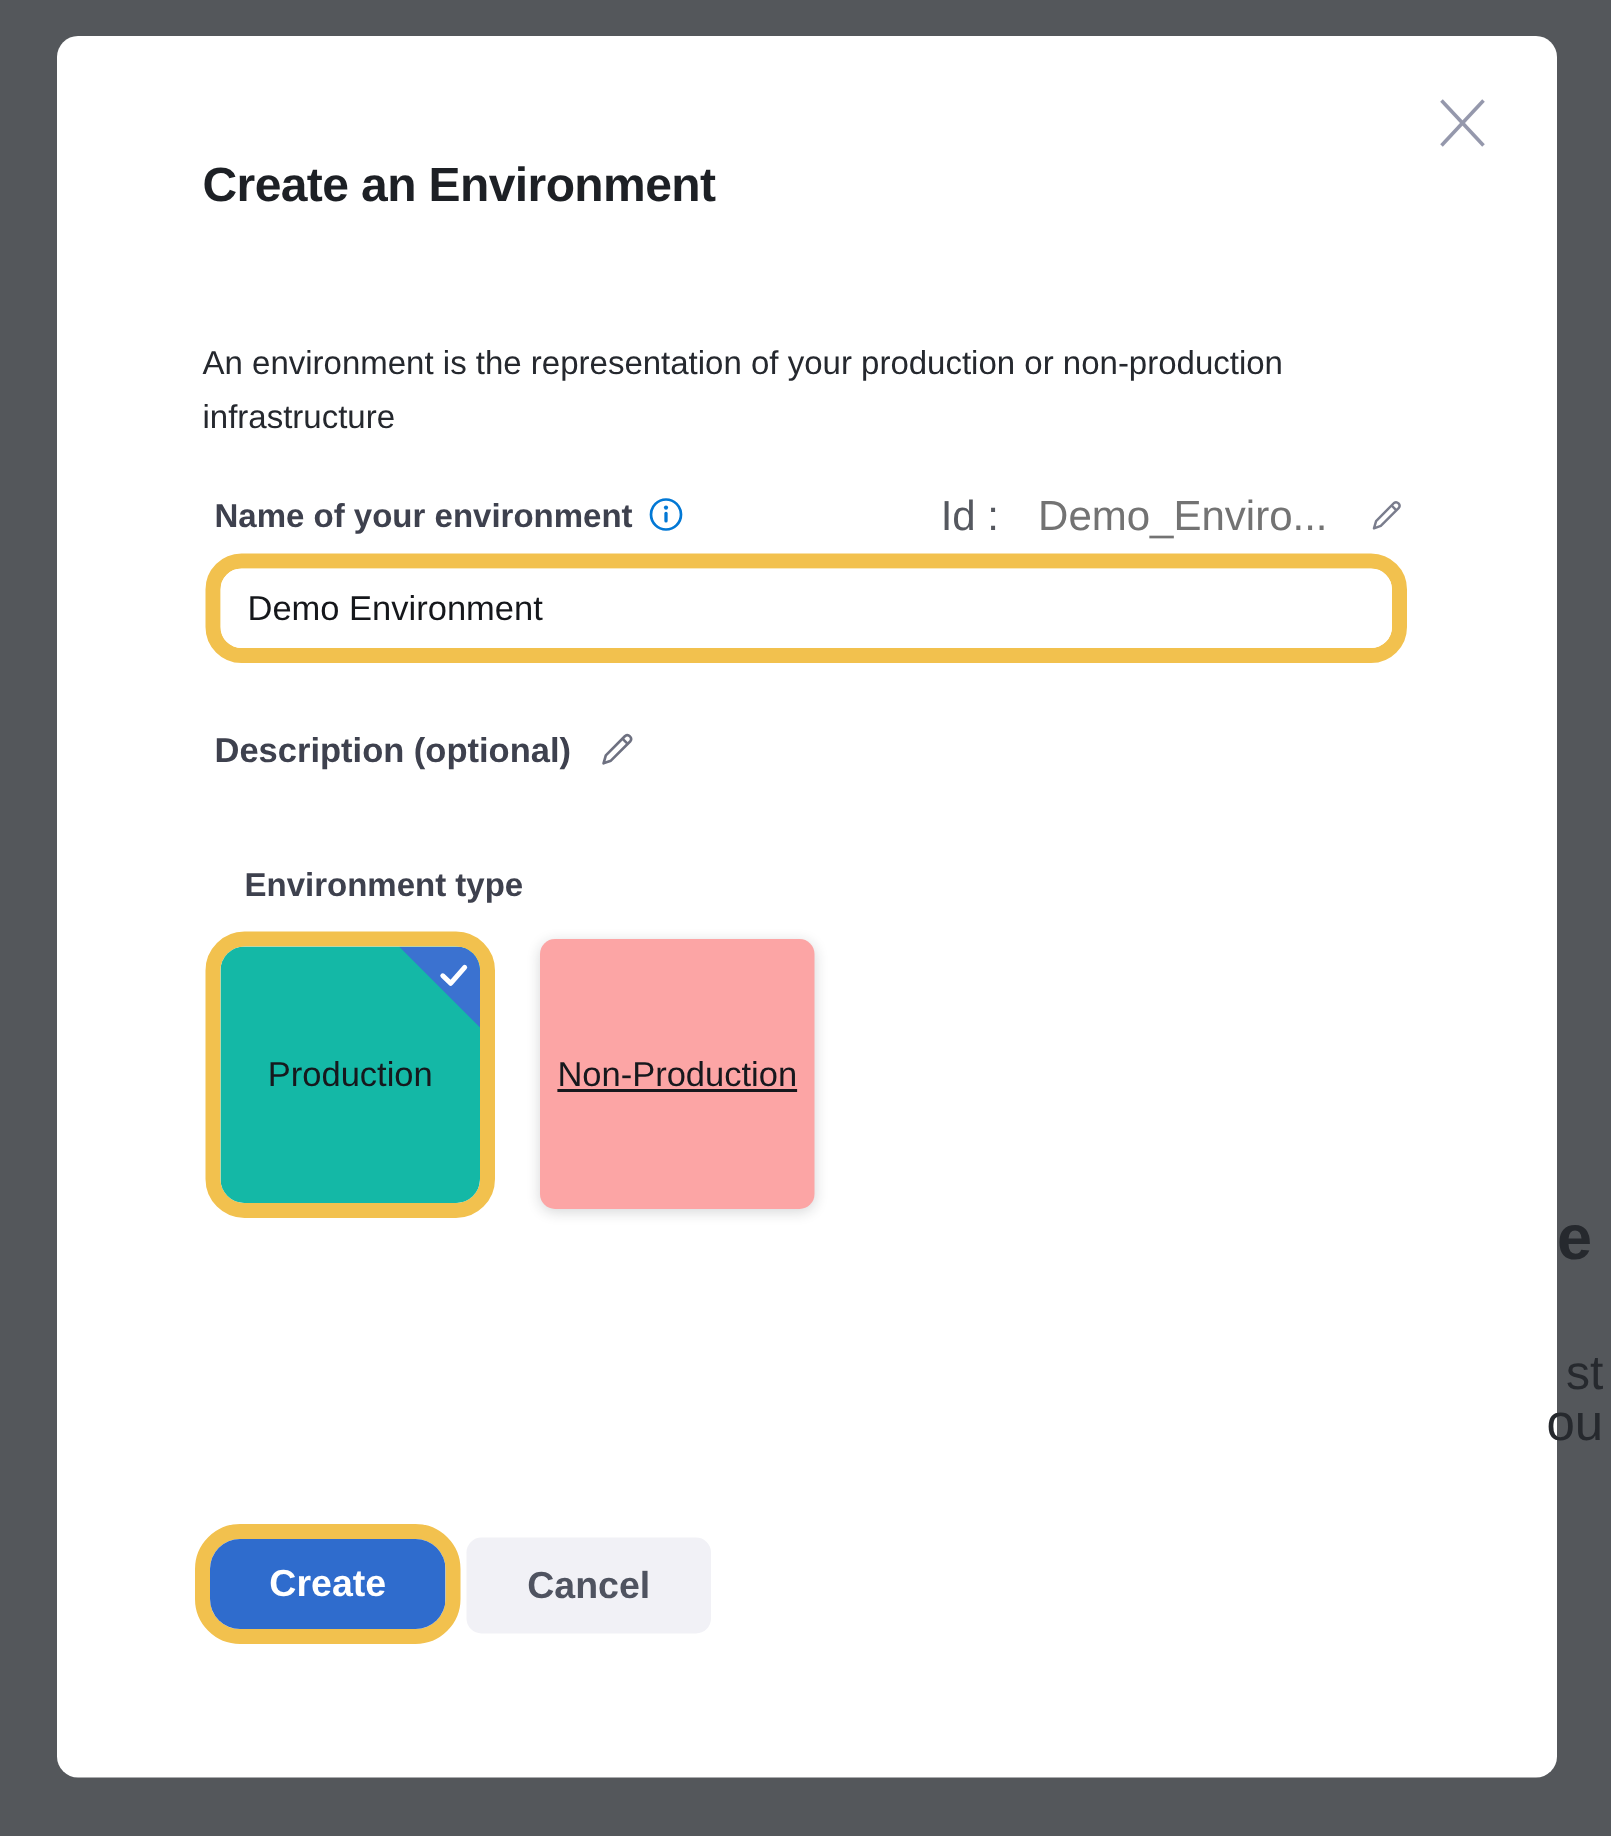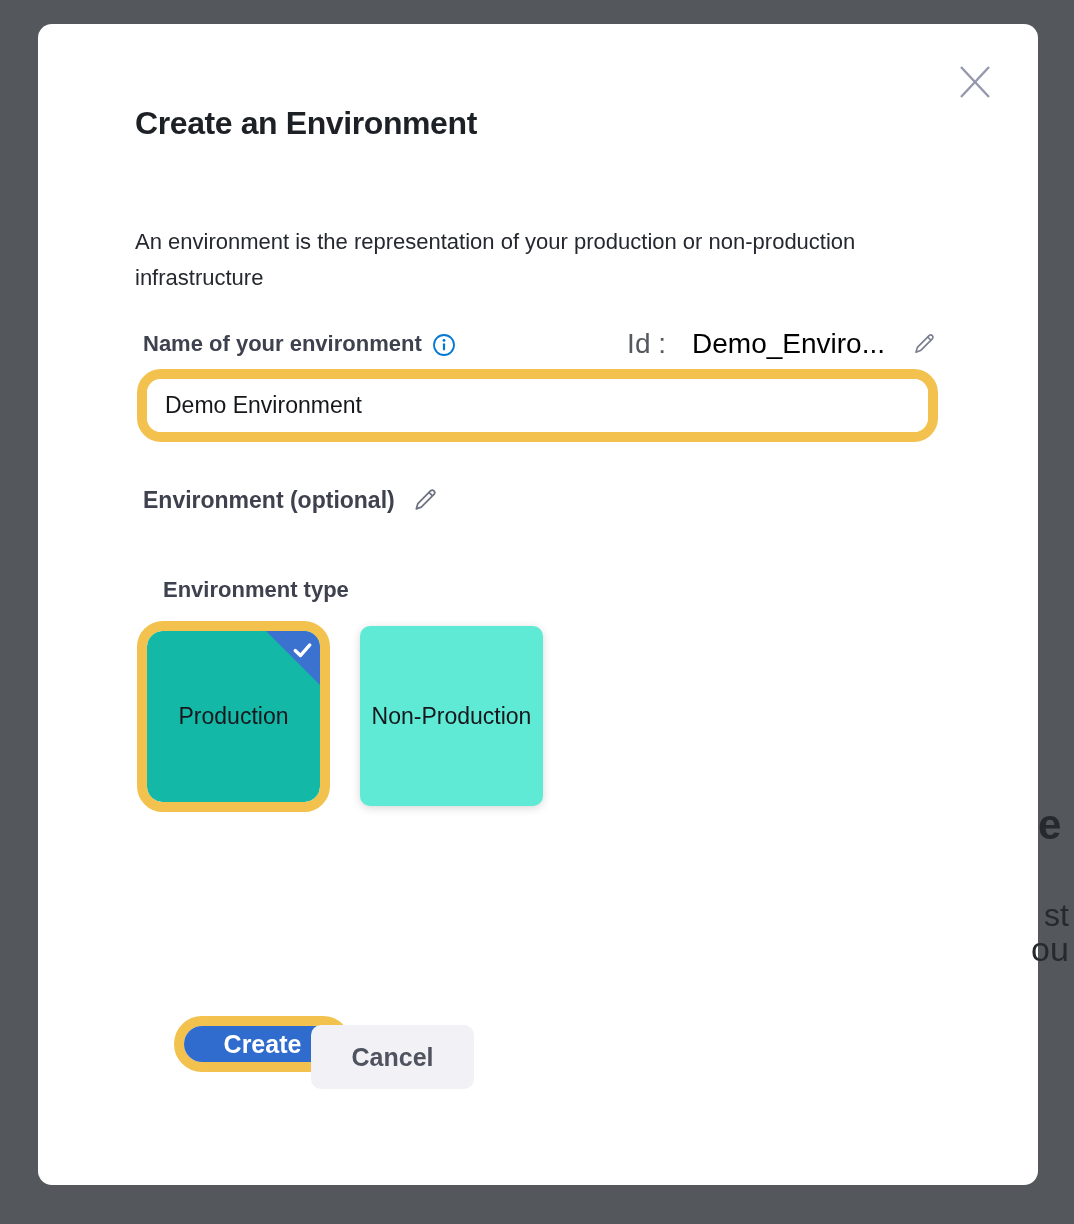--- a/index.html
+++ b/index.html
@@ -33,25 +33,25 @@
     left:97px; top:200px; width:750px;
     font-size:22px; line-height:36px; color:#25282e;
   }
 
   .name-row {
     left:105px; top:304px; width:794px;
     display:flex; justify-content:space-between; align-items:center;
   }
   .field-label {
     font-size:22px; font-weight:700; color:#3e414e;
-    display:flex; align-items:flex-end; gap:10px;
+    display:flex; align-items:flex-start; gap:10px;
   }
   .id-group { display:flex; align-items:center; gap:26px; font-size:28px; }
   .id-prefix { color:#55585f; font-weight:400; }
-  .id-link { color:#000000; text-decoration:none; font-weight:400; }
+  .id-link { color:#737373; text-decoration:none; font-weight:400; }
 
   .input-ring {
     left:99px; top:345px; width:801px; height:73px;
     border:10px solid #f2c14e; border-radius:24px;
     background:#ffffff; overflow:hidden;
   }
   .name-input {
     width:100%; height:100%; border:none; outline:none;
     border-radius:12px; padding:0 18px;
     font-family:"Liberation Sans", sans-serif;
@@ -81,33 +81,33 @@
   .corner-triangle {
     position:absolute; top:0; right:0; width:54px; height:54px;
     background:#3b72d0;
     clip-path:polygon(0 0, 100% 0, 100% 100%);
   }
   .corner-check { position:absolute; top:6px; right:5px; }
   .card-label { font-size:23px; color:#16181d; }
 
   .card-nonprod {
     left:322px; top:602px; width:183px; height:180px;
-    background:#5eead4; border-radius:10px;
+    background:#fca5a5; border-radius:10px;
     box-shadow:0 2px 9px rgba(30,34,40,0.18);
     display:flex; align-items:center; justify-content:center;
     text-align:center; padding:0 9px;
     font-size:23px; line-height:36px; color:#16181d;
     cursor:pointer;
+    text-decoration:underline;
   }
 
   .create-ring {
-    left:92px; top:992px; width:177px; height:56px;
+    left:92px; top:992px; width:177px; height:80px;
     border:10px solid #f2c14e; border-radius:30px;
     overflow:hidden;
-    margin-left:44px;
   }
   .create-btn {
     position:absolute; inset:0; width:100%; height:100%;
     background:#2f6ccd; border:none; border-radius:13px;
     color:#ffffff; font-weight:700; font-size:25px;
     font-family:"Liberation Sans", sans-serif;
     display:flex; align-items:center; justify-content:center;
     cursor:pointer;
   }
   .cancel-btn {
@@ -164,21 +164,21 @@
         </svg>
       </span>
     </div>
   </div>
 
   <div class="input-ring">
     <input class="name-input" type="text" value="Demo Environment" style="">
   </div>
 
   <div class="desc-row">
-    <span class="field-label" style="font-size:23px;">Environment (optional)</span>
+    <span class="field-label" style="font-size:23px;">Description (optional)</span>
     <span class="icon">
       <svg width="28" height="28" viewBox="0 0 24 24" fill="none">
         <path d="M4.6 19.6l1.3-4.5L16.9 4a2.15 2.15 0 013 3L8.8 18.1l-4.2 1.5z" stroke="#6e7181" stroke-width="1.5" stroke-linejoin="round"></path>
         <path d="M15.4 5.5l3 3" stroke="#6e7181" stroke-width="1.5"></path>
       </svg>
     </span>
   </div>
 
   <div class="envtype-label">Environment type</div>
 

